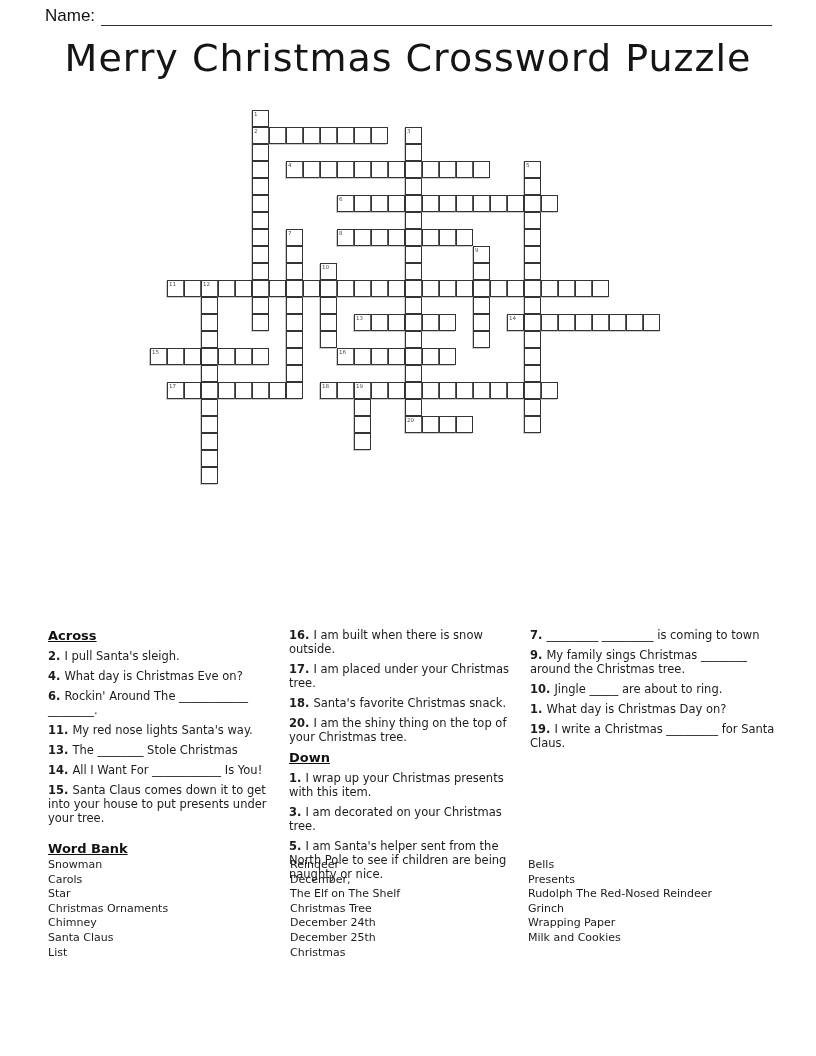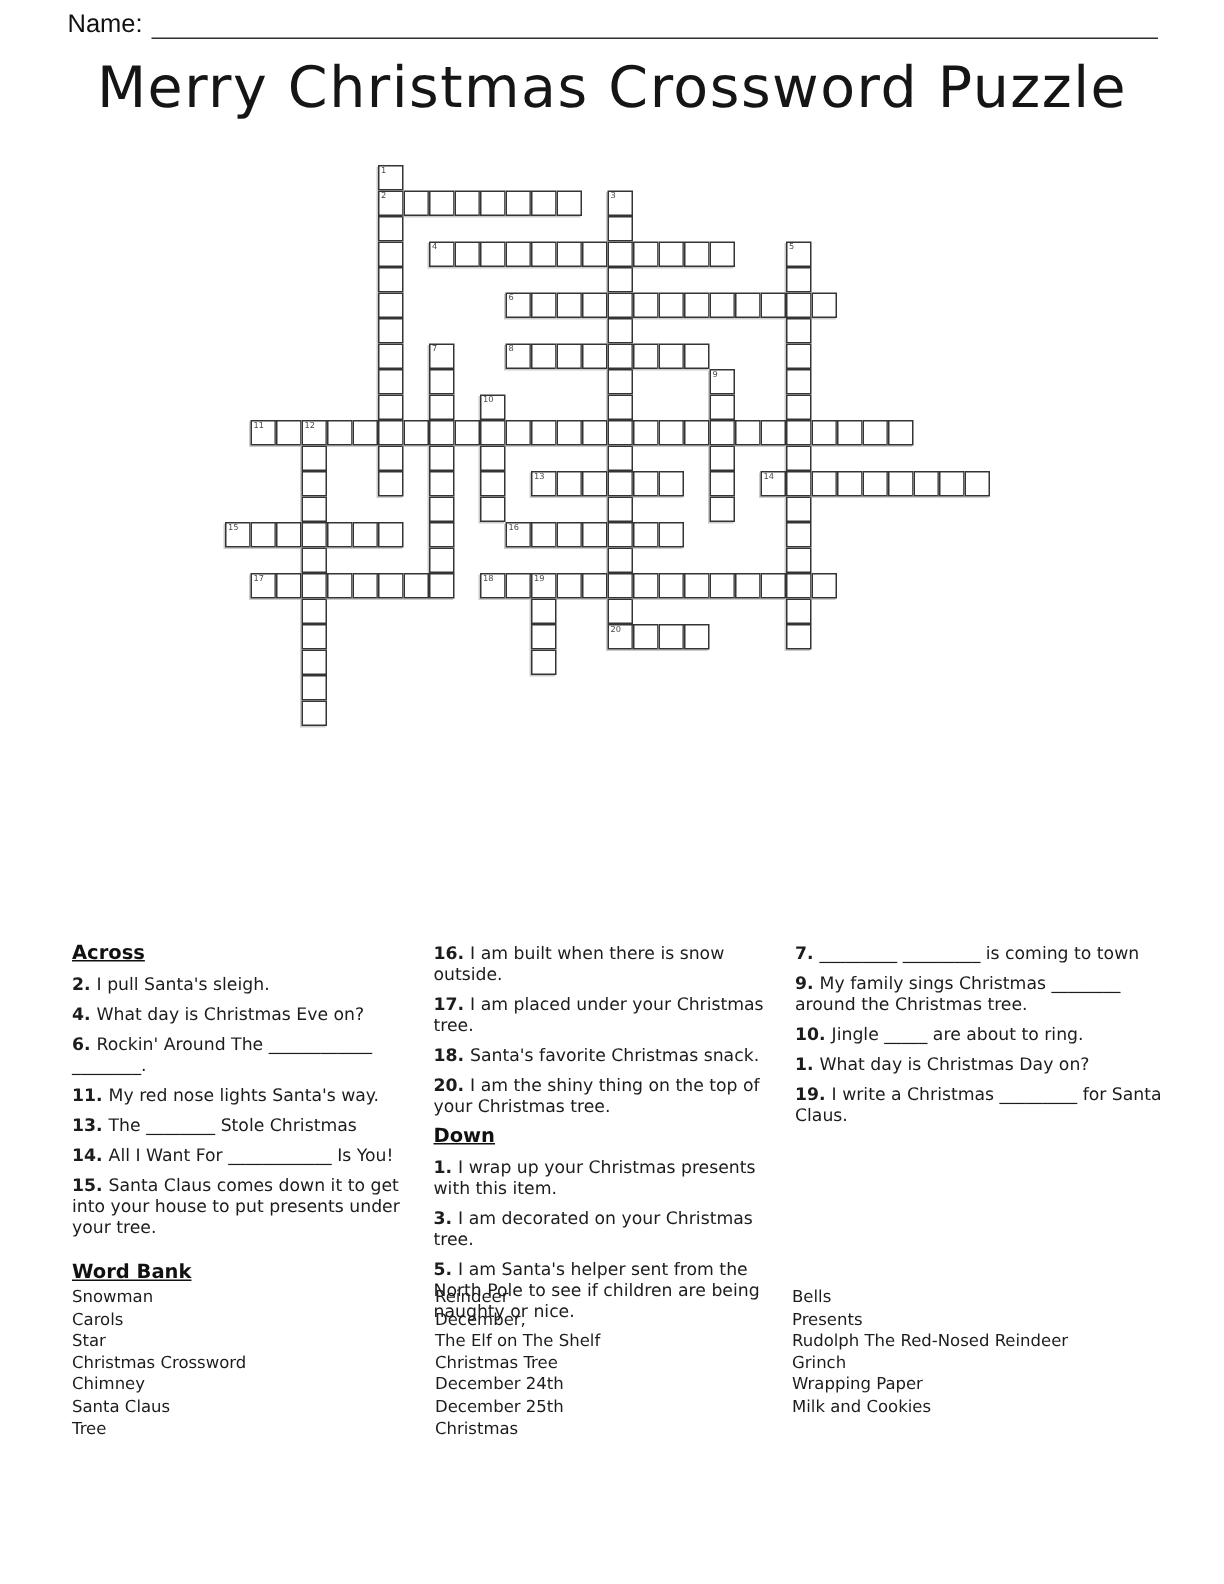--- a/index.html
+++ b/index.html
@@ -293,24 +293,24 @@
     <div class="clue"><b>10. </b><span>Jingle _____ are about to ring.</span></div>
     <div class="clue"><b>1. </b><span>What day is Christmas Day on?</span></div>
     <div class="clue"><b>19. </b><span>I write a Christmas _________ for Santa Claus.</span></div>
   </div>
 
 <div class="wordbank-header">Word Bank</div>
 <div class="wb-col" id="wbcol-0">
     <div class="wb-item">Snowman</div>
     <div class="wb-item">Carols</div>
     <div class="wb-item">Star</div>
-    <div class="wb-item">Christmas Crossword</div>
+    <div class="wb-item">Christmas Ornaments</div>
     <div class="wb-item">Chimney</div>
     <div class="wb-item">Santa Claus</div>
-    <div class="wb-item">Tree</div>
+    <div class="wb-item">List</div>
   </div>
 <div class="wb-col" id="wbcol-1">
     <div class="wb-item">Reindeer</div>
     <div class="wb-item">December,</div>
     <div class="wb-item">The Elf on The Shelf</div>
     <div class="wb-item">Christmas Tree</div>
     <div class="wb-item">December 24th</div>
     <div class="wb-item">December 25th</div>
     <div class="wb-item">Christmas</div>
   </div>

